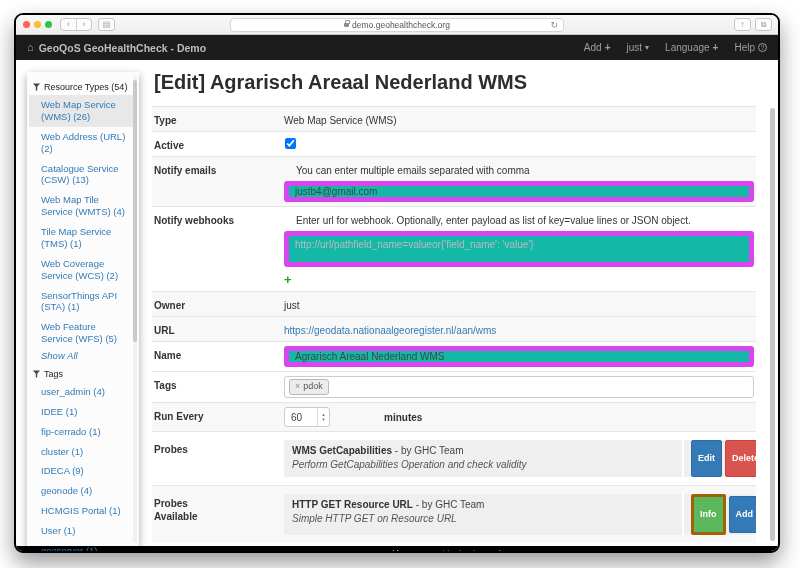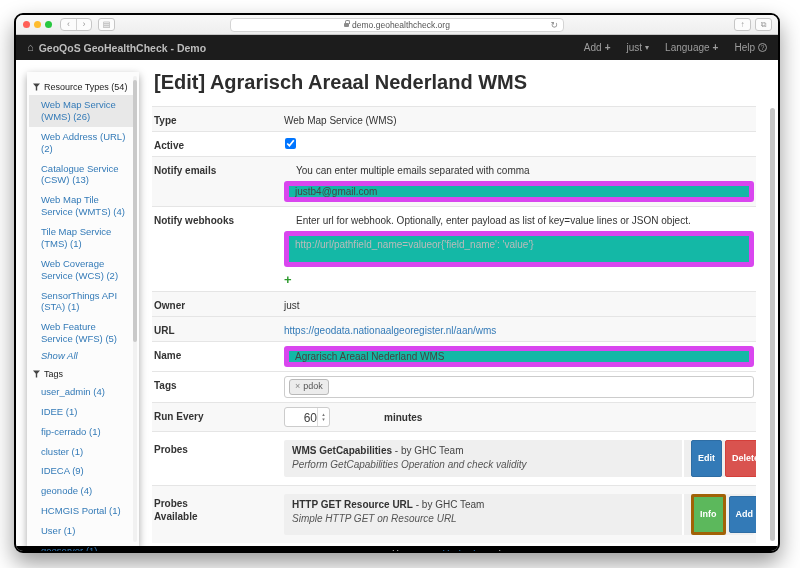--- a/index.html
+++ b/index.html
@@ -73,21 +73,21 @@
   textarea.txt { height:36px; resize:none; }
   textarea.txt::placeholder { color:#bbb; }
   .plus-btn { color:#2d9a2d; font-weight:bold; font-size:13px; line-height:1; margin-top:3px; display:inline-block; cursor:pointer; }
   a.url-link { color:#337ab7; text-decoration:none; }
   .tags-box { border:1px solid #ccc; border-radius:3px; background:#fff; min-height:22px; padding:2px 4px; }
   .tag-chip { display:inline-flex; align-items:center; gap:3px; background:#ececec; border:1px solid #b9b9b9;
     border-radius:3px; font-size:9px; color:#555; padding:1px 5px; }
   .tag-chip .x { color:#888; font-size:9px; cursor:pointer; }
   .spin-wrap { display:flex; align-items:center; gap:6px; }
   .spinner { display:flex; border:1px solid #ccc; border-radius:3px; background:#fff; height:20px; width:46px; }
-  .spin-val { flex:1; font-size:12px; color:#444; padding:3px 0 0 6px;text-align:right; }
+  .spin-val { flex:1; font-size:10px; color:#444; padding:3px 0 0 6px; }
   .spin-arrows { width:12px; border-left:1px solid #ddd; display:flex; flex-direction:column; align-items:center;
     justify-content:center; font-size:5px; color:#777; line-height:1.1; }
   .unit { font-weight:bold; font-size:10px;margin-left:48px; }
   .checkbox { width:11px; height:11px; margin:2px 0 0 1px; }
 
   .probe-stack { display:flex; flex-direction:column; gap:9px;justify-content:flex-end; }
   .probe-card { background:#efefef; border-radius:2px; display:flex; align-items:stretch; padding:0; }
   .probe-text { flex:1; min-width:0; padding:4px 8px; line-height:1.4; }
   .probe-name { font-weight:bold; font-size:10px; color:#333; }
   .probe-by { font-size:10px; color:#444; }

